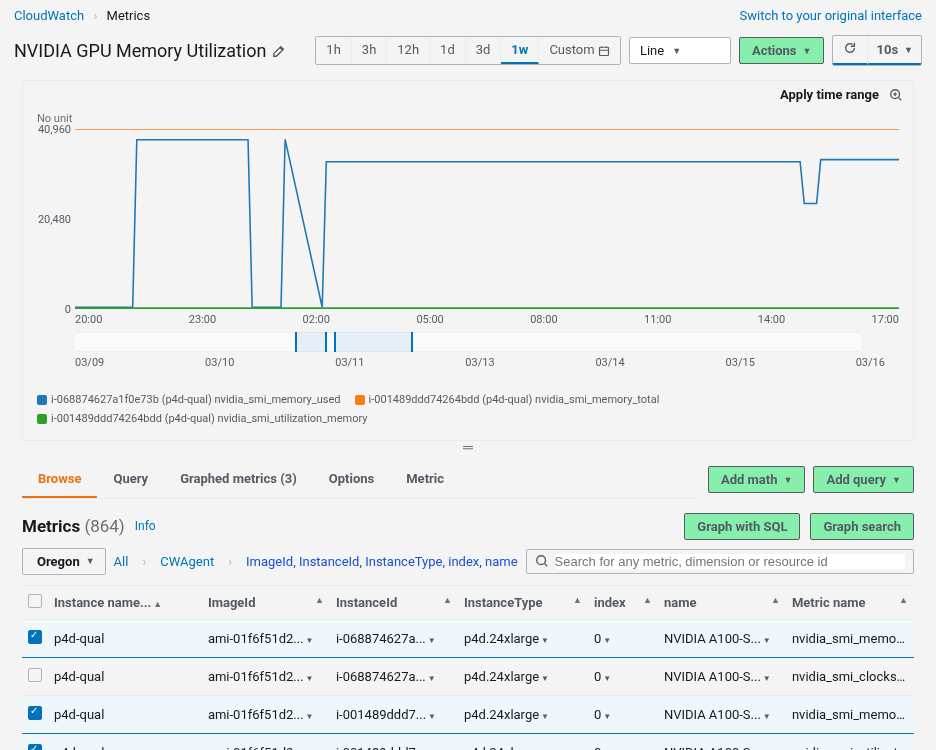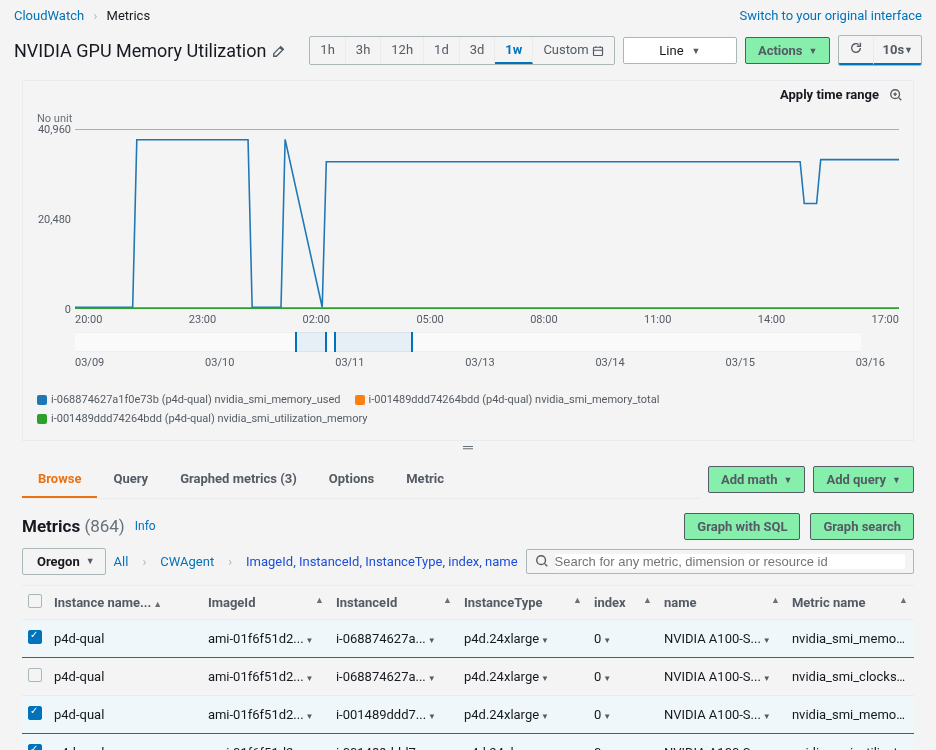--- a/index.html
+++ b/index.html
@@ -85,35 +85,35 @@
       <div>3h</div>
       <div>12h</div>
       <div>1d</div>
       <div>3d</div>
       <div class="active">1w</div>
       <div>Custom <svg class="icon-sm" style="width:12px;height:12px;vertical-align:middle;" viewBox="0 0 16 16">
           <rect x="2" y="3" width="12" height="11" rx="1"></rect>
           <path d="M2 7h12 M5 2v2 M11 2v2"></path>
         </svg></div>
     </div>
-  <div class="sel" style="width:114px;justify-content:center;">
+  <div class="sel" style="width:102px;justify-content:flex-start;">
     <span>Line</span>
       <span class="caret">▼</span>
   </div>
   <div class="btn">
     <span>Actions</span>
       <span class="caret">▼</span>
   </div>
   <div class="btn-grp">
     <div class="btn-blue" style="padding:5px 10px;">
       <svg class="icon-sm" viewBox="0 0 16 16">
           <path d="M13 8a5 5 0 1 1-2-4 M13 2v4h-4"></path>
         </svg>
     </div>
-    <div class="btn-blue" style="padding:5px 8px;display:flex;gap:0;align-items:center;">
+    <div class="btn-blue" style="padding:5px 8px;display:flex;gap:6px;align-items:center;">
       <span style="font-weight:700;">10s</span>
         <span class="caret">▼</span>
     </div>
   </div>
 </div>
 
 <div class="container" style="border:none;background:transparent;">
 <div class="chart-box">
   <div class="chart-top">
     <span class="atr">Apply time range</span>

